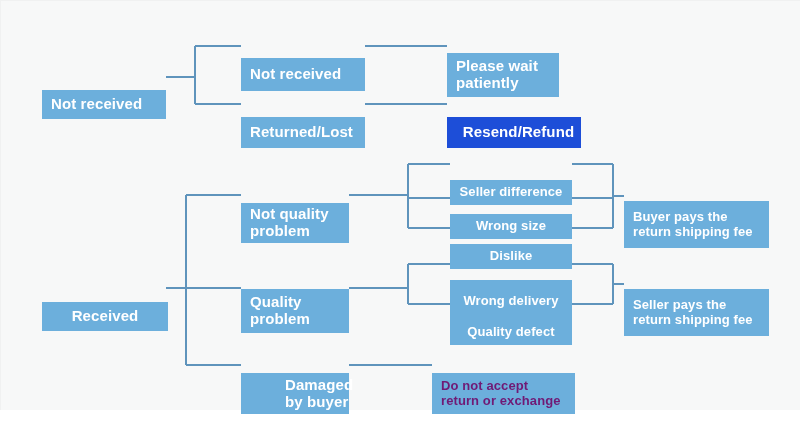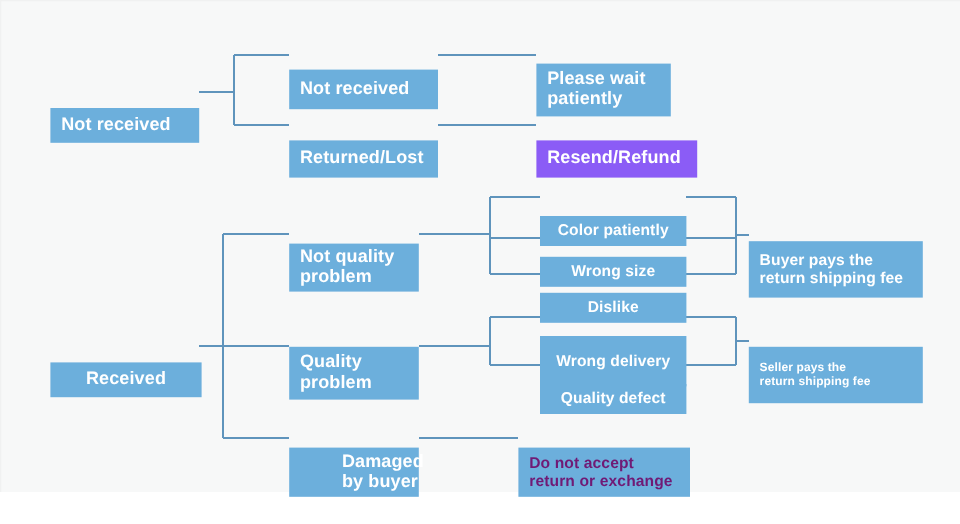--- a/index.html
+++ b/index.html
@@ -91,34 +91,34 @@
       <path d="M613,284 H624" fill="none" stroke="#5f94bc" stroke-width="1.6" shape-rendering="crispEdges"></path>
       <path d="M349,365 H432" fill="none" stroke="#5f94bc" stroke-width="1.6" shape-rendering="crispEdges"></path>
     </svg>
 
   <div id="nodes">
       <div class="node align-left" style="left: 42px; top: 62px; width: 124px; height: 29px; background: rgb(108, 175, 220); color: rgb(255, 255, 255); font-size: 15px;"><span class="node-label">Not received</span></div>
       <div class="node align-left" style="left: 241px; top: 30px; width: 124px; height: 33px; background: rgb(108, 175, 220); color: rgb(255, 255, 255); font-size: 15px;"><span class="node-label">Not received</span></div>
       <div class="node align-left" style="left: 241px; top: 89px; width: 124px; height: 31px; background: rgb(108, 175, 220); color: rgb(255, 255, 255); font-size: 15px;"><span class="node-label">Returned/Lost</span></div>
       <div class="node align-left" style="left: 447px; top: 25px; width: 112px; height: 44px; background: rgb(108, 175, 220); color: rgb(255, 255, 255); font-size: 15px;"><span class="node-label">Please wait
 patiently</span></div>
-      <div class="node align-left" style="left: 447px; top: 89px; width: 134px; height: 31px; background: #8b5cf6; color: rgb(255, 255, 255); font-size: 15px;"><span class="node-label">Resend/Refund</span></div>
+      <div class="node align-left" style="left: 447px; top: 89px; width: 134px; height: 31px; background: #1d4ed8; color: rgb(255, 255, 255); font-size: 15px; justify-content: center;"><span class="node-label">Resend/Refund</span></div>
       <div class="node align-center" style="left: 42px; top: 274px; width: 126px; height: 29px; background: rgb(108, 175, 220); color: rgb(255, 255, 255); font-size: 15px;"><span class="node-label">Received</span></div>
       <div class="node align-left" style="left: 241px; top: 175px; width: 108px; height: 40px; background: rgb(108, 175, 220); color: rgb(255, 255, 255); font-size: 15px;"><span class="node-label">Not quality
 problem</span></div>
       <div class="node align-left" style="left: 241px; top: 261px; width: 108px; height: 44px; background: rgb(108, 175, 220); color: rgb(255, 255, 255); font-size: 15px;"><span class="node-label">Quality
 problem</span></div>
       <div class="node align-left" style="left: 241px; top: 345px; width: 108px; height: 41px; background: rgb(108, 175, 220); color: rgb(255, 255, 255); font-size: 15px; padding-left: 44px;"><span class="node-label">Damaged
 by buyer</span></div>
-      <div class="node align-center" style="left: 450px; top: 152px; width: 122px; height: 25px; background: rgb(108, 175, 220); color: rgb(255, 255, 255); font-size: 13px;"><span class="node-label">Color patiently</span></div>
+      <div class="node align-center" style="left: 450px; top: 152px; width: 122px; height: 25px; background: rgb(108, 175, 220); color: rgb(255, 255, 255); font-size: 13px;"><span class="node-label">Seller difference</span></div>
       <div class="node align-center" style="left: 450px; top: 186px; width: 122px; height: 25px; background: rgb(108, 175, 220); color: rgb(255, 255, 255); font-size: 13px;"><span class="node-label">Wrong size</span></div>
       <div class="node align-center" style="left: 450px; top: 216px; width: 122px; height: 25px; background: rgb(108, 175, 220); color: rgb(255, 255, 255); font-size: 13px;"><span class="node-label">Dislike</span></div>
       <div class="node align-center" style="left: 450px; top: 252px; width: 122px; height: 42px; background: rgb(108, 175, 220); color: rgb(255, 255, 255); font-size: 13px;"><span class="node-label">Wrong delivery</span></div>
       <div class="node align-center" style="left: 450px; top: 292px; width: 122px; height: 25px; background: rgb(108, 175, 220); color: rgb(255, 255, 255); font-size: 13px;"><span class="node-label">Quality defect</span></div>
       <div class="node align-left" style="left: 624px; top: 173px; width: 145px; height: 47px; background: rgb(108, 175, 220); color: rgb(255, 255, 255); font-size: 13px;"><span class="node-label">Buyer pays the
 return shipping fee</span></div>
-      <div class="node align-left" style="left: 624px; top: 261px; width: 145px; height: 47px; background: rgb(108, 175, 220); color: rgb(255, 255, 255); font-size: 10px;"><span class="node-label">Seller pays the
+      <div class="node align-left" style="left: 624px; top: 261px; width: 145px; height: 47px; background: rgb(108, 175, 220); color: rgb(255, 255, 255); font-size: 13px;"><span class="node-label">Seller pays the
 return shipping fee</span></div>
       <div class="node align-left" style="left: 432px; top: 345px; width: 143px; height: 41px; background: rgb(108, 175, 220); color: #701a75; font-size: 13px;"><span class="node-label">Do not accept
 return or exchange</span></div>
     </div>
 
 </div>
 
 </body></html>

